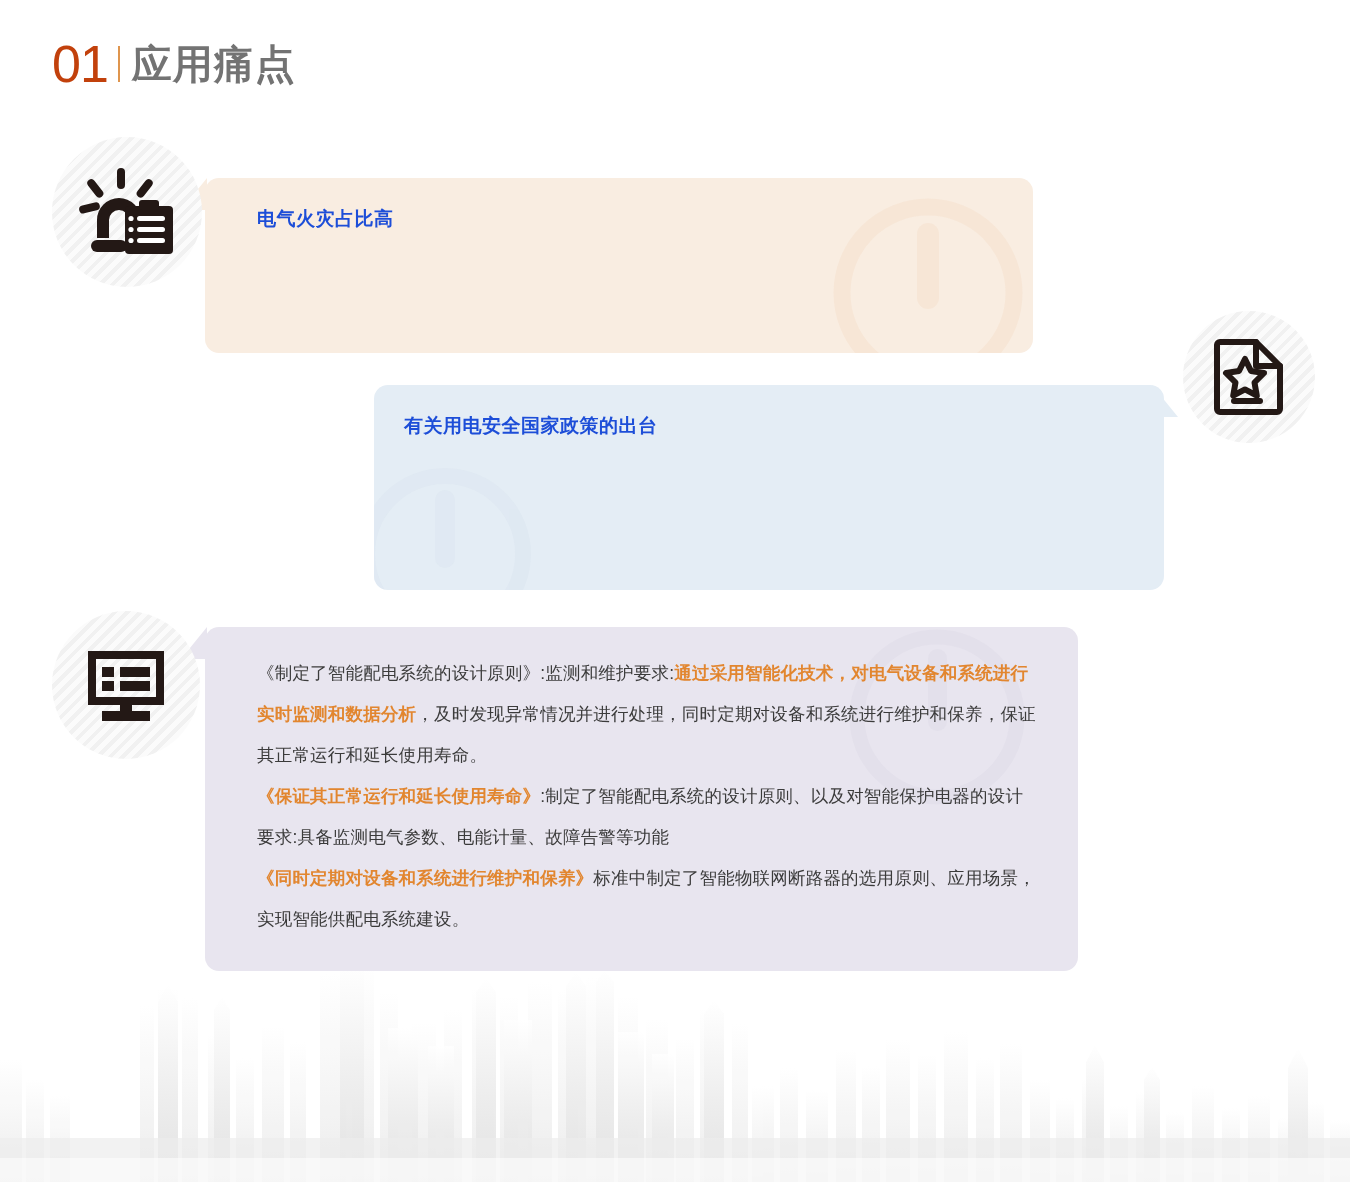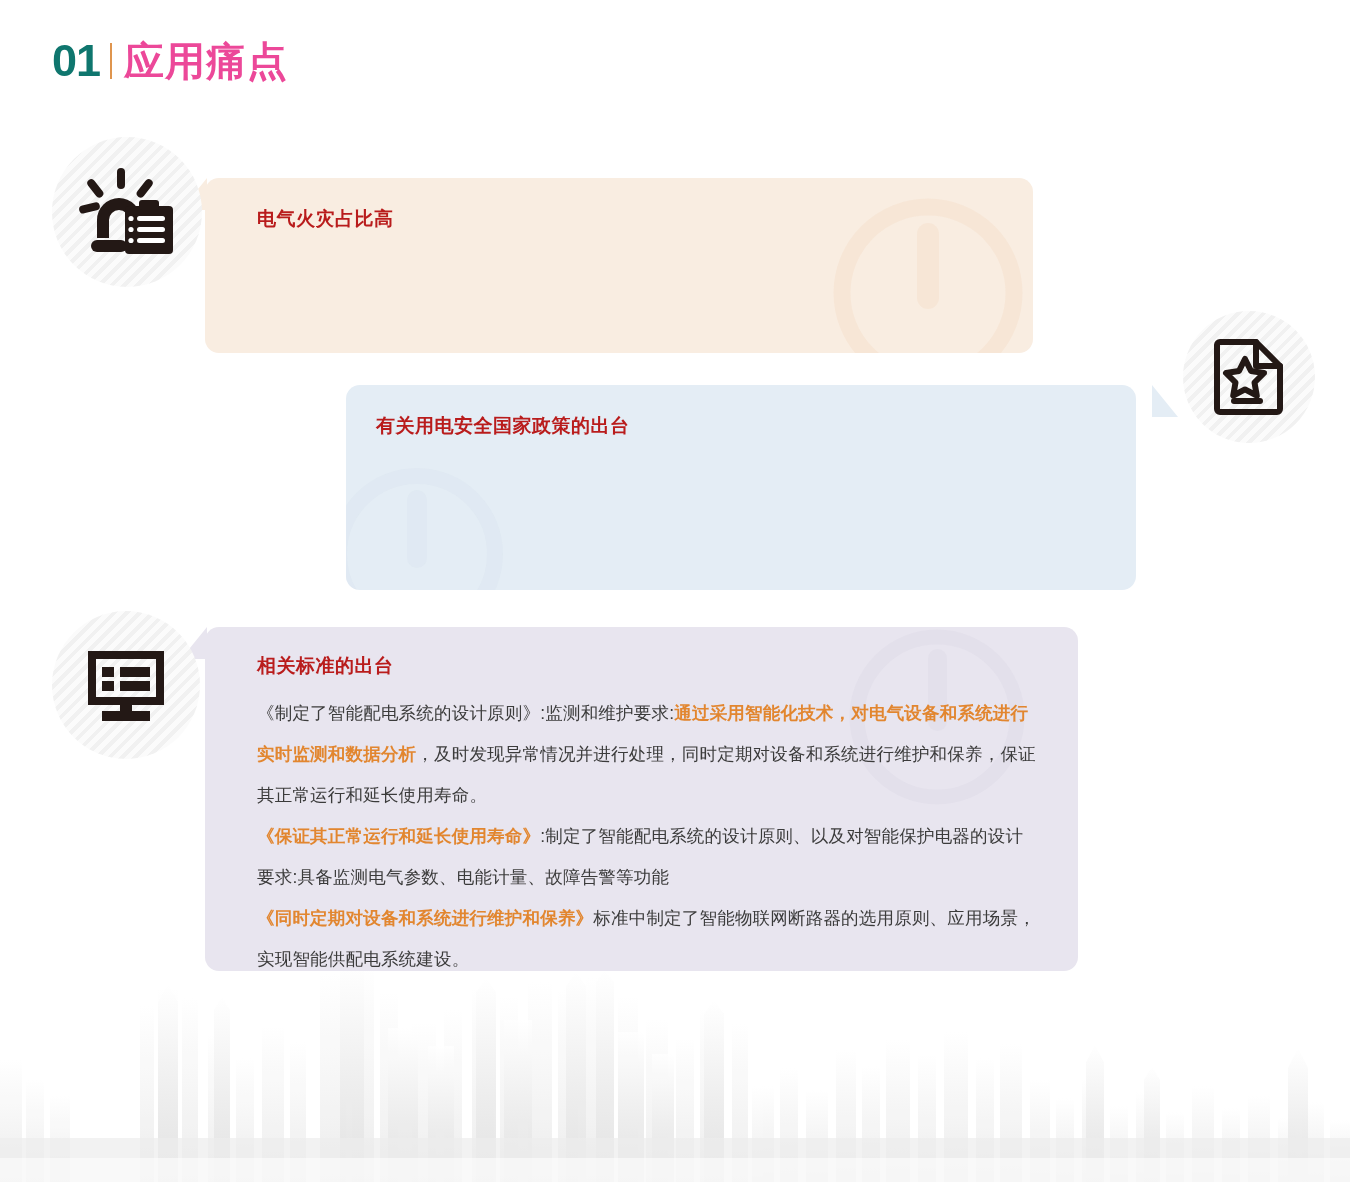--- a/index.html
+++ b/index.html
@@ -11,36 +11,36 @@
     overflow:hidden;
   }
 
   
   .header{
     position:absolute;
     left:52px; top:38px;
     display:flex; align-items:center;
   }
   .hdr-num{
-    font-size:45px;
-    font-weight:bold;
-    color:#0f766e;
+    font-size:52px;
+    font-weight:normal;
+    color:#c2410c;
     letter-spacing:-1px;
     line-height:1;
   }
   .hdr-bar{
     width:2px; height:36px;
     background:#D9832F;
     margin:0 12px 0 10px;
     opacity:.85;
   }
   .hdr-title{
     font-size:40px;
     font-weight:bold;
-    color:#ec4899;
+    color:#737373;
     line-height:1;
     letter-spacing:1px;
   }
 
   
   .badge{
     position:absolute;
     width:150px; height:150px;
     border-radius:50%;
     background:
@@ -68,21 +68,21 @@
   }
   .card .wm{
     position:absolute;
     pointer-events:none;
     opacity:.55;
   }
 
   .card-title{
     font-size:19px;
     font-weight:bold;
-    color:#b91c1c;
+    color:#1d4ed8;
     margin-bottom:14px;
     letter-spacing:.5px;
     position:relative; z-index:2;
   }
   .card-body{
     font-size:17.5px;
     line-height:41px;
     color:#3b3b3b;
     position:relative; z-index:2;
     letter-spacing:.2px;
@@ -105,21 +105,21 @@
   #tail-1{
     left:181px; top:178px;
     border-top:0 solid transparent;
     border-left:26px solid transparent;
     border-bottom:32px solid #F9EDE1;
     z-index:1;
   }
 
   
   #card-2{
-    left:346px; top:385px;
+    left:374px; top:385px;
     width:790px; height:205px;
     background:#E4EDF5;
     padding-left:30px;
   }
   #tail-2{
     left:1152px; top:385px;
     border-top:0 solid transparent;
     border-right:26px solid transparent;
     border-bottom:32px solid #E4EDF5;
     z-index:1;
@@ -225,21 +225,20 @@
   </svg>
   <div class="card-title">有关用电安全国家政策的出台</div>
 </div>
 
 <div class="tail" id="tail-3"></div>
 <div class="card" id="card-3">
   <svg class="wm" width="210" height="230" style="right:36px; top:-28px;" viewBox="0 0 210 230">
     <circle cx="105" cy="118" r="80" fill="none" stroke="#DFDCE8" stroke-width="15"></circle>
     <rect x="96" y="50" width="19" height="82" rx="9.5" fill="#DFDCE8"></rect>
   </svg>
-  <div class="card-title">相关标准的出台</div>
   <div class="card-body">
     <span>《制定了智能配电系统的设计原则》:监测和维护要求:</span><span class="hl">通过采用智能化技术，对电气设备和系统进行实时监测和数据分析</span><span>，及时发现异常情况并进行处理，同时定期对设备和系统进行维护和保养，保证其正常运行和延长使用寿命。</span><br>
     <span class="hl">《保证其正常运行和延长使用寿命》</span><span>:制定了智能配电系统的设计原则、以及对智能保护电器的设计要求:具备监测电气参数、电能计量、故障告警等功能</span><br>
     <span class="hl">《同时定期对设备和系统进行维护和保养》</span><span>标准中制定了智能物联网断路器的选用原则、应用场景，实现智能供配电系统建设。</span>
   </div>
 </div>
 
 <svg class="skyline" viewBox="0 0 1350 220" preserveAspectRatio="none">
   <defs>
     <linearGradient id="bg1" x1="0" y1="0" x2="0" y2="1">

